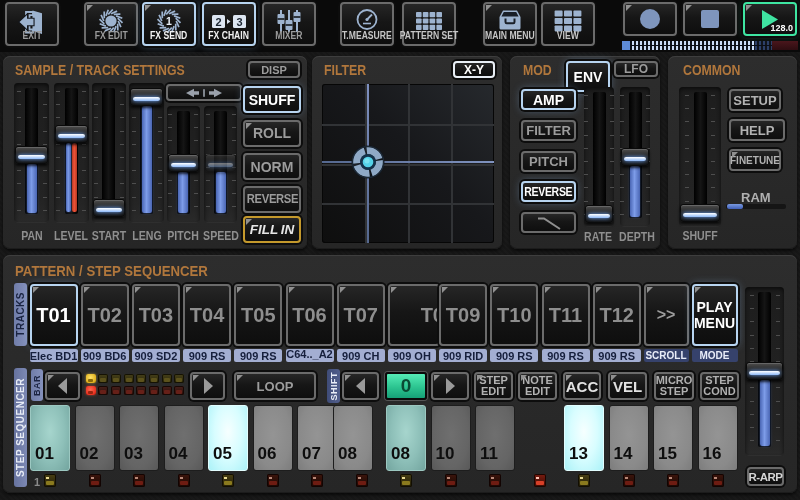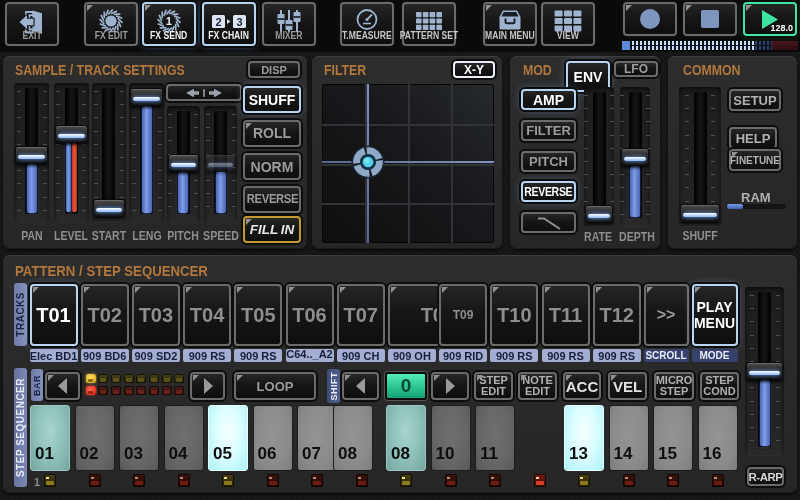--- a/index.html
+++ b/index.html
@@ -292,21 +292,21 @@
     <div class="ptitle" style="left:683px;top:62px">COMMON</div>
     <div class="well" style="left:679px;top:87px;width:42px;height:140px"></div>
     <div class="ticks" style="left:685.0px;top:95px;width:4px;height:120px"></div>
     <div class="ticks" style="left:711.0px;top:95px;width:4px;height:120px"></div>
     <div class="strack" style="left:693.5px;top:92px;width:13px;height:126px"></div>
     <div class="shandle" style="left:680px;top:204px;width:40px;height:18px;">
       <div class="stripe"></div>
     </div>
     <div class="slab" style="left:670.0px;top:229px;width:60px">SHUFF</div>
     <div class="btn" style="left:729px;top:89px;width:52px;height:22px;font-size:13px;color:#b2b2b2;">SETUP</div>
-    <div class="btn" style="left:729px;top:127px;width:48px;height:22px;font-size:13px;color:#b2b2b2;">HELP</div>
+    <div class="btn" style="left:729px;top:119px;width:56px;height:22px;font-size:13px;color:#b2b2b2;">HELP</div>
     <div class="btn" style="left:729px;top:149px;width:52px;height:22px;font-size:10px;color:#b2b2b2;"><i class="fold"></i>FINETUNE</div>
     <div class="abs" style="left:741px;top:190px;width:46px;height:11px;color:#b0b0b0;font-weight:bold;font-size:13px">RAM</div>
     <div class="abs" style="left:726px;top:204px;width:60px;height:5px;background:#151515;border-radius:2px">
       <div class="abs" style="left:1px;top:0;width:16px;height:5px;background:linear-gradient(180deg,#7a9ae0,#4060b8);border-radius:2px"></div>
     </div>
     <div class="panel" style="left:3px;top:255px;width:794px;height:238px"></div>
     <div class="ptitle" style="left:15px;top:262px;font-size:15px">PATTERN / STEP SEQUENCER</div>
     <div class="vlab dark" style="left:14px;top:283px;width:13px;height:63px;font-size:10px;">
       <span>TRACKS</span>
     </div>
@@ -321,21 +321,21 @@
     <div class="btn" style="left:234.3px;top:284px;width:48px;height:62px;font-size:20px;color:#8e8e8e;"><i class="fold"></i>T05</div>
     <div class="tracklab" style="left:234.3px;top:349px;width:48px;height:13px">909 RS</div>
     <div class="btn" style="left:285.5px;top:284px;width:48px;height:62px;font-size:20px;color:#8e8e8e;"><i class="fold"></i>T06</div>
     <div class="tracklab" style="left:285.5px;top:349px;width:48px;height:13px">
       <span style="position:relative;top:-1.5px">C64.._A2</span>
     </div>
     <div class="btn" style="left:336.70000000000005px;top:284px;width:48px;height:62px;font-size:20px;color:#8e8e8e;"><i class="fold"></i>T07</div>
     <div class="tracklab" style="left:336.7px;top:349px;width:48px;height:13px">909 CH</div>
     <div class="btn" style="left:387.90000000000003px;top:284px;width:48px;height:62px;font-size:20px;color:#8e8e8e;padding-left:48px;"><i class="fold"></i>T08</div>
     <div class="tracklab" style="left:387.9px;top:349px;width:48px;height:13px">909 OH</div>
-    <div class="btn" style="left:439.1px;top:284px;width:48px;height:62px;font-size:12px;color:#8e8e8e;"><i class="fold"></i>T09</div>
+    <div class="btn" style="left:439.1px;top:284px;width:48px;height:62px;font-size:20px;color:#8e8e8e;"><i class="fold"></i>T09</div>
     <div class="tracklab" style="left:439.1px;top:349px;width:48px;height:13px">909 RID</div>
     <div class="btn" style="left:490.3px;top:284px;width:48px;height:62px;font-size:20px;color:#8e8e8e;"><i class="fold"></i>T10</div>
     <div class="tracklab" style="left:490.3px;top:349px;width:48px;height:13px">909 RS</div>
     <div class="btn" style="left:541.5px;top:284px;width:48px;height:62px;font-size:20px;color:#8e8e8e;"><i class="fold"></i>T11</div>
     <div class="tracklab" style="left:541.5px;top:349px;width:48px;height:13px">909 RS</div>
     <div class="btn" style="left:592.7px;top:284px;width:48px;height:62px;font-size:20px;color:#8e8e8e;"><i class="fold"></i>T12</div>
     <div class="tracklab" style="left:592.7px;top:349px;width:48px;height:13px">909 RS</div>
     <div class="btn" style="left:643.5px;top:284px;width:45px;height:62px;font-size:16px;"><i class="fold"></i>&gt;&gt;</div>
     <div class="blulab" style="left:643.5px;top:349px;width:45px;height:13px">SCROLL</div>
     <div class="btn sel" style="left:691.5px;top:284px;width:46px;height:62px;font-size:14px;line-height:16px;"><i class="fold"></i>PLAY

